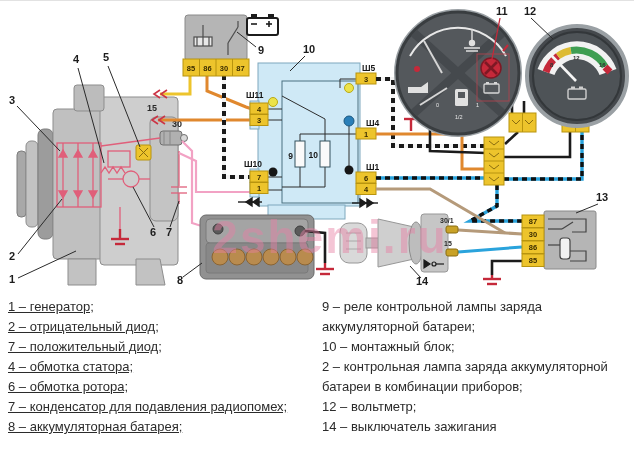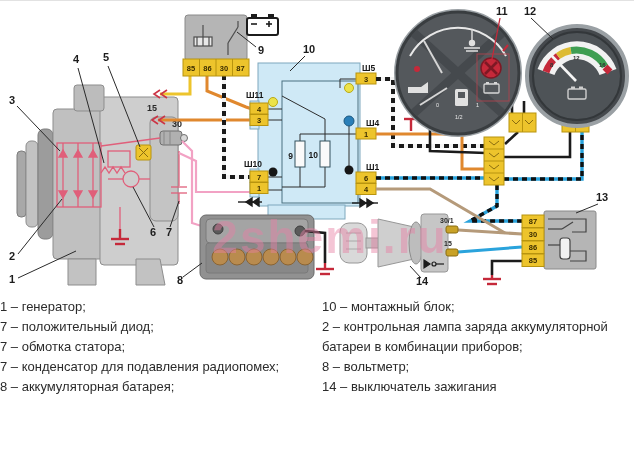--- a/index.html
+++ b/index.html
@@ -23,21 +23,21 @@
   .wire-br{stroke:var(--c-brown);stroke-width:3;fill:none;}
   .barb-w{stroke:#f4f4f4;stroke-width:4;fill:none;}
   .barb-k{stroke:#1a1a1a;stroke-width:4;fill:none;stroke-dasharray:5 4;}
   .strip-bl{stroke:var(--c-blue);stroke-width:3.4;fill:none;}
   .strip-k{stroke:#101010;stroke-width:3.4;fill:none;stroke-dasharray:5 4;}
   .schem{stroke:var(--c-schempink);stroke-width:1.3;fill:none;}
   .gnd{stroke:var(--c-red);stroke-width:2.4;fill:none;}
   .pinbox{fill:var(--c-yellow);stroke:#b8940e;stroke-width:1;}
   .chev{stroke:#8a6d10;stroke-width:1;fill:none;}
   .legend{position:absolute;left:0;top:296px;width:634px;display:flex;color:#2b2b2b;font-size:13px;line-height:20px;}
-  .legend .col-l{width:314px;box-sizing:border-box;}
+  .legend .col-l{width:314px;padding-left:8px;box-sizing:border-box;text-decoration:underline;}
   .legend .col-r{width:320px;padding-left:8px;box-sizing:border-box;}
   .legend div{white-space:normal;}
   .wm{font-size:46px;font-weight:bold;fill:var(--c-watermark);letter-spacing:2px;opacity:.45;}
 </style>
 </head>
 <body>
 
 <div class="page">
 
 <svg width="634" height="294" viewBox="0 0 634 294">
@@ -413,26 +413,29 @@
     <text class="callout" x="166" y="235">7</text>
     <line class="leader" x1="170" y1="226" x2="179" y2="200"></line>
   </g>
 
   <text class="wm" x="330" y="252" text-anchor="middle">2shemi.ru</text>
 </svg>
 
 <div class="legend">
   <div class="col-l">
     <div>1 – генератор;</div>
+    <div>2 – отрицательный диод;</div>
     <div>7 – положительный диод;</div>
-    <div>7 – обмотка статора;</div>
+    <div>4 – обмотка статора;</div>
+    <div>6 – обмотка ротора;</div>
     <div>7 – конденсатор для подавления радиопомех;</div>
     <div>8 – аккумуляторная батарея;</div>
   </div>
   <div class="col-r">
+    <div>9 – реле контрольной лампы заряда аккумуляторной батареи;</div>
     <div>10 – монтажный блок;</div>
     <div>2 – контрольная лампа заряда аккумуляторной батареи в комбинации приборов;</div>
-    <div>8 – вольтметр;</div>
+    <div>12 – вольтметр;</div>
     <div>14 – выключатель зажигания</div>
   </div>
 </div>
 
 </div>
 
 </body></html>

